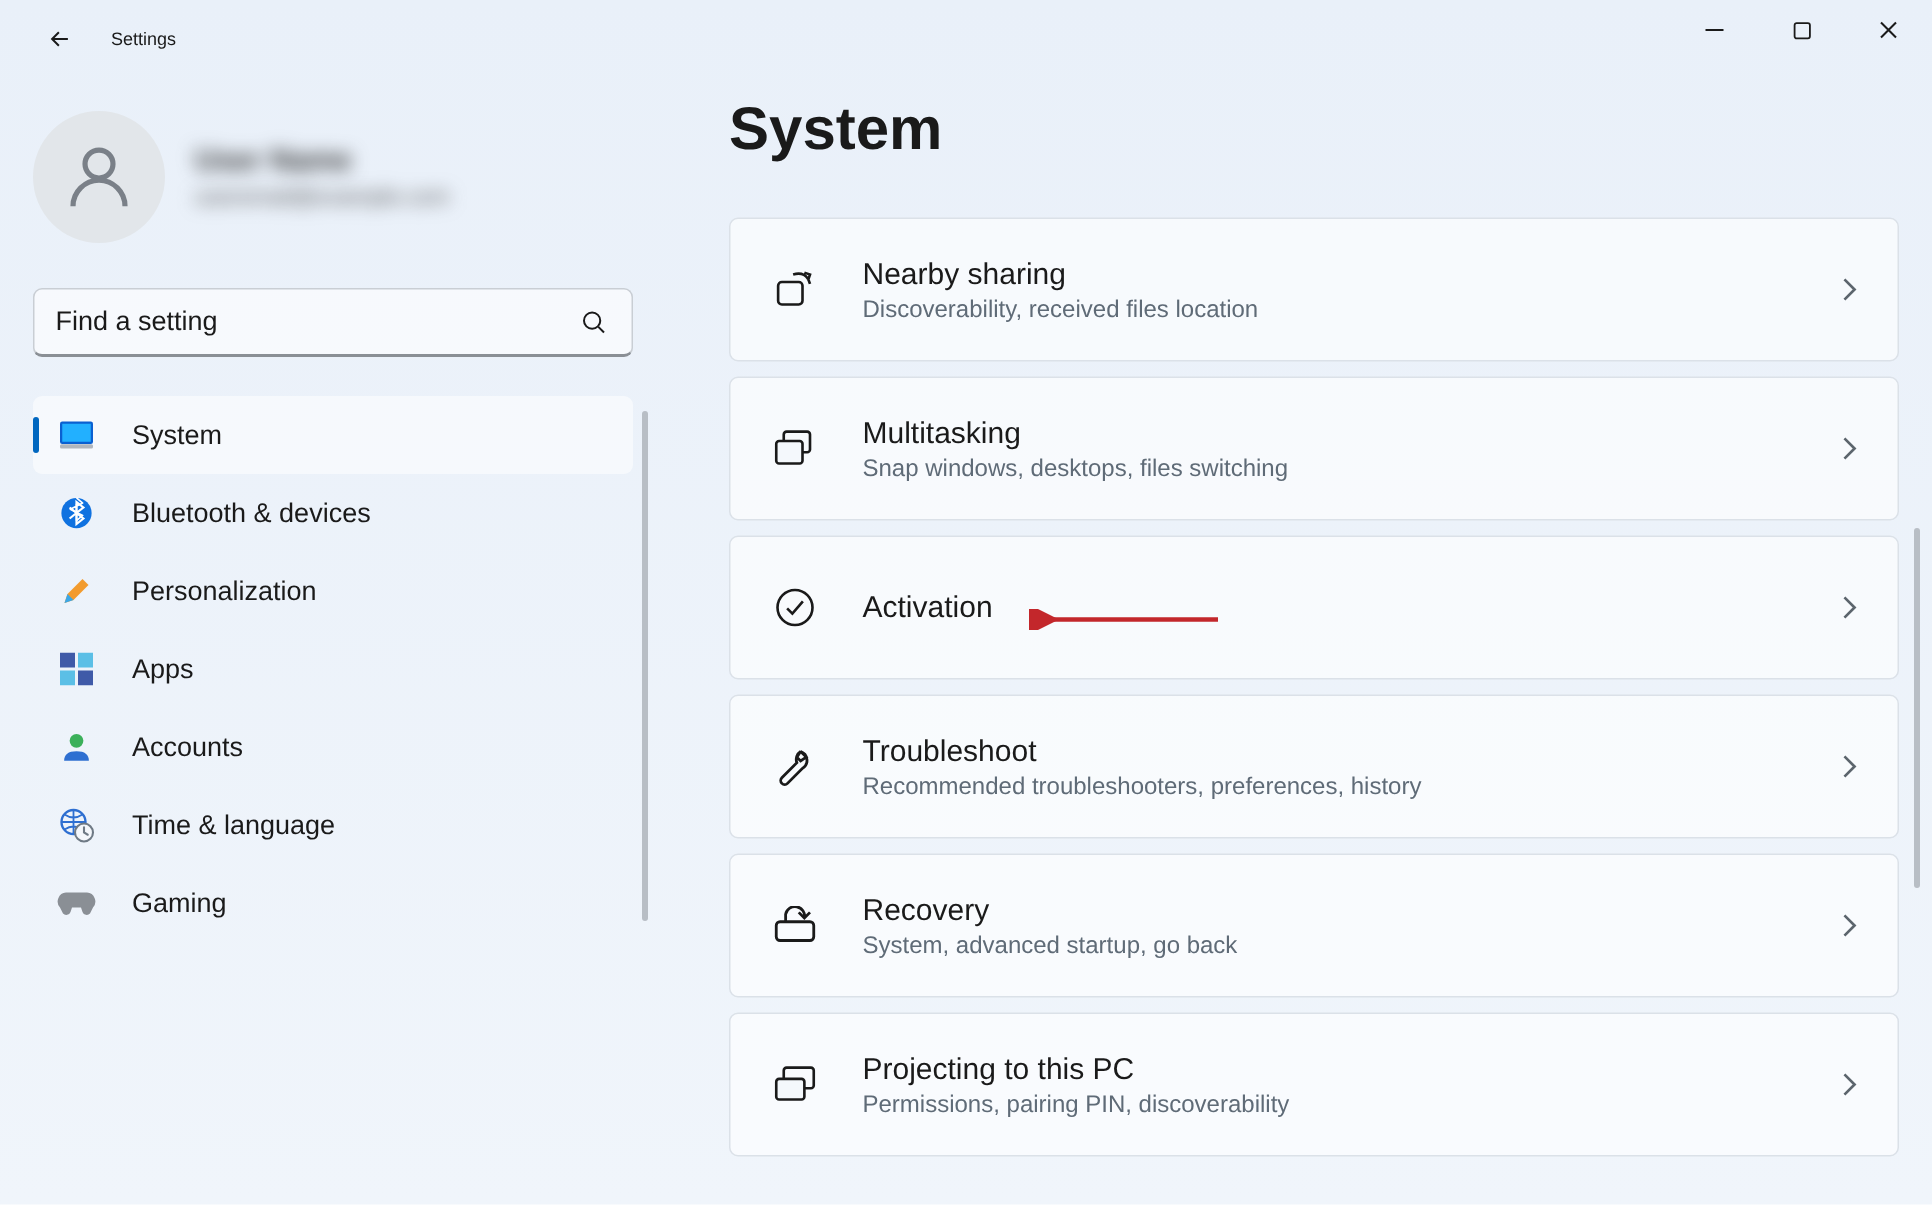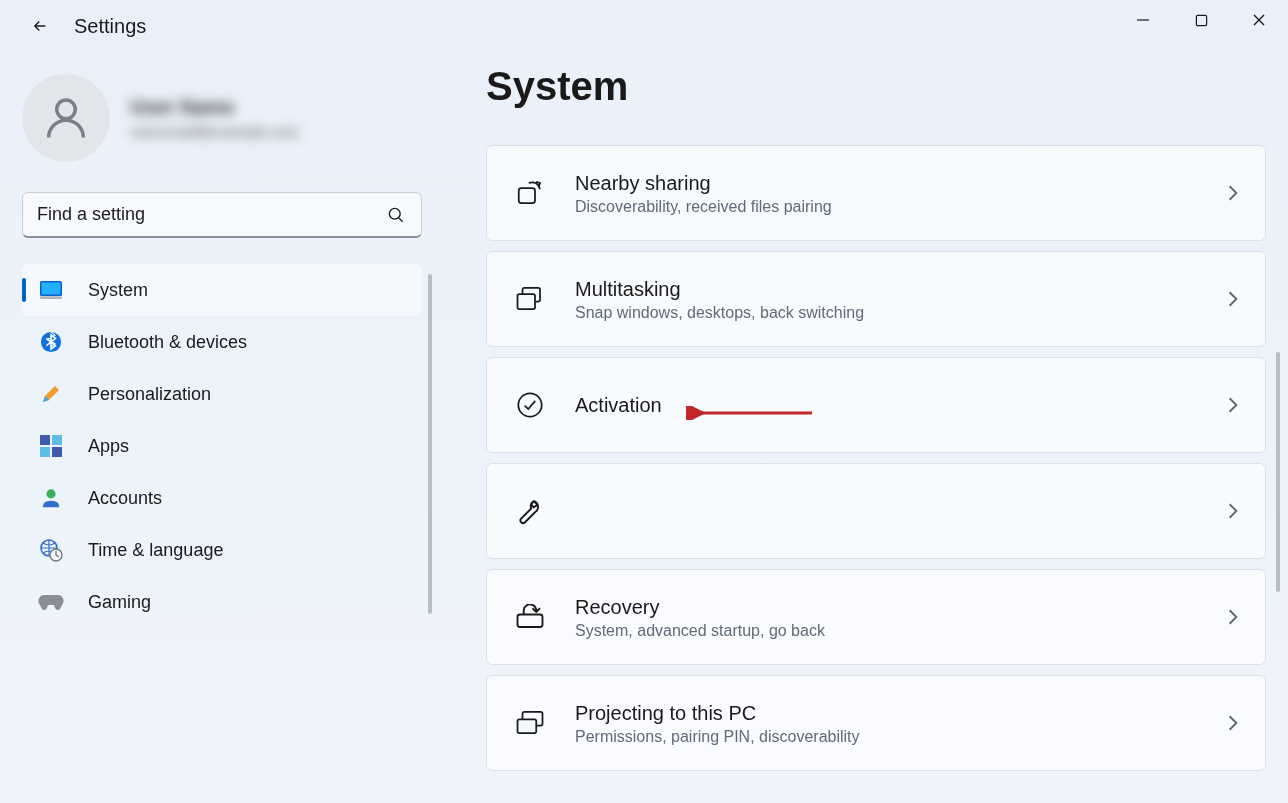--- a/index.html
+++ b/index.html
@@ -6,21 +6,21 @@
     body {
       width: 1288px;
       height: 803px;
       background: linear-gradient(180deg, #e9f0f9 0%, #f0f5fb 100%);
       overflow: hidden;
       border-radius: 8px;
       position: relative;
     }
     .titlebar { display: flex; align-items: center; height: 52px; padding-left: 28px; }
     .back-btn { width: 24px; height: 24px; display:flex; align-items:center; justify-content:center; cursor:pointer; }
-    .app-title { margin-left: 22px; font-size: 20px; color: #1a1a1a; }
+    .app-title { margin-left: 22px; font-size: 12px; color: #1a1a1a; }
     .win-controls { position: absolute; top: 0; right: 0; display: flex; }
     .win-btn { width: 58px; height: 40px; display:flex; align-items:center; justify-content:center; cursor:pointer; }
 
     .layout { display: flex; height: calc(100% - 52px); }
 
     .sidebar { width: 440px; padding: 8px 22px 0 22px; display:flex; flex-direction:column; }
 
     .profile { display: flex; align-items: center; margin-top: 14px; margin-bottom: 30px; }
     .avatar { width: 88px; height: 88px; border-radius: 50%; background: #e2e6ea; display:flex; align-items:center; justify-content:center; }
     .profile-text { margin-left: 20px; }
@@ -205,39 +205,39 @@
 
       <div class="card">
         <span class="card-icon">
           <svg width="30" height="30" viewBox="0 0 24 24" fill="none" stroke="#1a1a1a" stroke-width="1.4">
               <rect x="3" y="8" width="13" height="12" rx="2"></rect>
               <path d="M11 4 Q18 2 20 9 M17 3 l3 1 l-1 3"></path>
             </svg>
         </span>
         <div class="card-text">
           <div class="card-title">Nearby sharing</div>
-          <div class="card-sub">Discoverability, received files pairing</div>
+          <div class="card-sub">Discoverability, received files location</div>
         </div>
         <span class="card-chev">
             <svg width="12" height="18" viewBox="0 0 10 16" fill="none" stroke="#5c656d" stroke-width="1.6">
               <path d="M2 2 L8 8 L2 14"></path>
             </svg>
           </span>
       </div>
 
       <div class="card">
         <span class="card-icon">
           <svg width="30" height="26" viewBox="0 0 24 20" fill="none" stroke="#1a1a1a" stroke-width="1.4">
               <rect x="6" y="1" width="14" height="11" rx="1.5"></rect>
               <rect x="2" y="6" width="14" height="12" rx="1.5" fill="#f4f8fc"></rect>
             </svg>
         </span>
         <div class="card-text">
           <div class="card-title">Multitasking</div>
-          <div class="card-sub">Snap windows, desktops, back switching</div>
+          <div class="card-sub">Snap windows, desktops, files switching</div>
         </div>
         <span class="card-chev">
             <svg width="12" height="18" viewBox="0 0 10 16" fill="none" stroke="#5c656d" stroke-width="1.6">
               <path d="M2 2 L8 8 L2 14"></path>
             </svg>
           </span>
       </div>
 
       <div class="card">
         <span class="card-icon">
@@ -256,20 +256,22 @@
           </span>
       </div>
 
       <div class="card">
         <span class="card-icon">
           <svg width="30" height="30" viewBox="0 0 24 24" fill="none" stroke="#1a1a1a" stroke-width="1.5">
               <path d="M15 4 a5 5 0 0 1 1 9 l-8 8 a2 2 0 0 1 -3 -3 l8 -8 a5 5 0 0 1 2 -6 l-2 3 l2 2 l3 -2 z"></path>
             </svg>
         </span>
         <div class="card-text">
+          <div class="card-title">Troubleshoot</div>
+          <div class="card-sub">Recommended troubleshooters, preferences, history</div>
         </div>
         <span class="card-chev">
             <svg width="12" height="18" viewBox="0 0 10 16" fill="none" stroke="#5c656d" stroke-width="1.6">
               <path d="M2 2 L8 8 L2 14"></path>
             </svg>
           </span>
       </div>
 
       <div class="card">
         <span class="card-icon">

